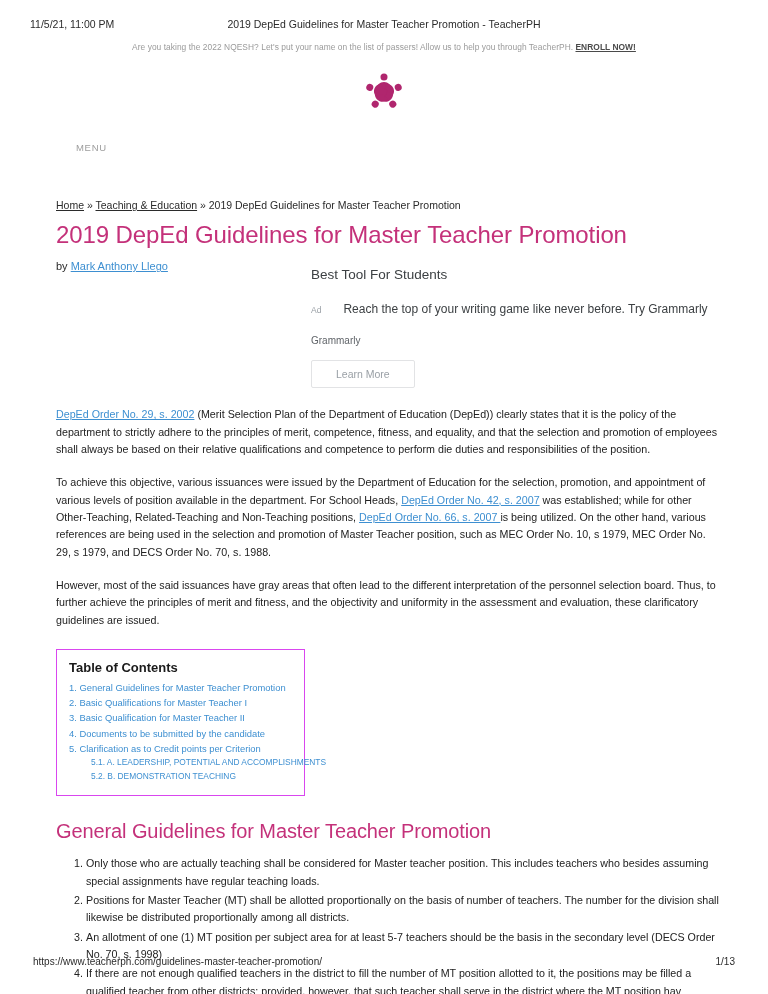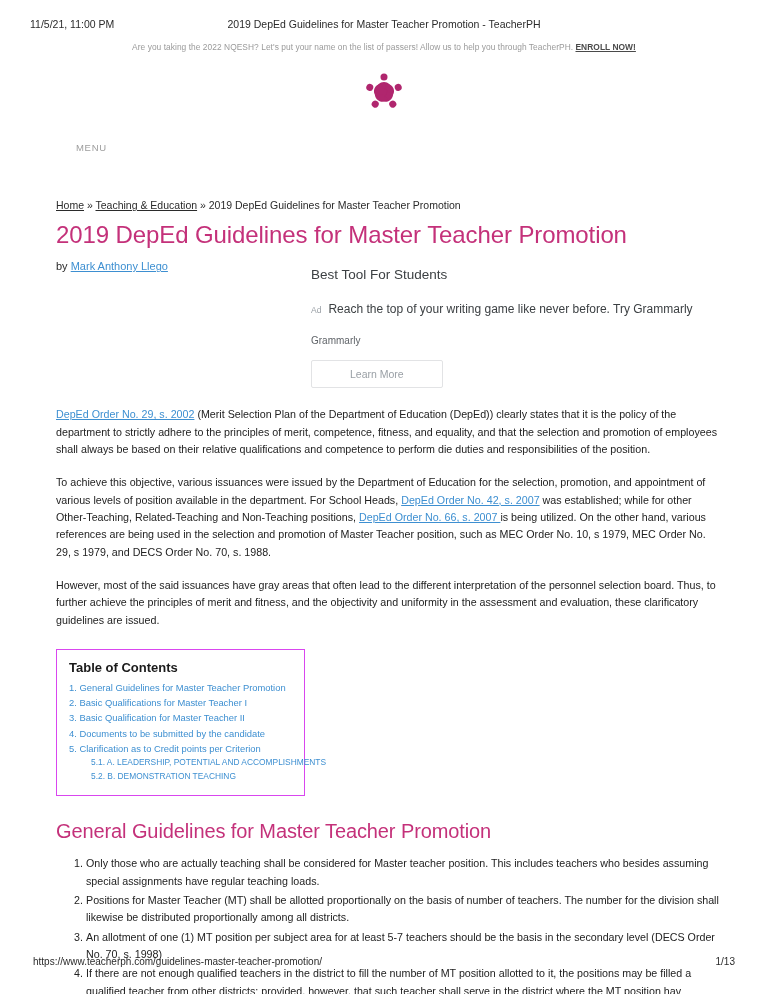--- a/index.html
+++ b/index.html
@@ -105,29 +105,29 @@
 
   
   .ad-block {
     position: absolute;
     left: 255px;
     top: 68px;
     width: 420px;
   }
   .ad-headline { font-size: 13.5px; color: #3c4043; line-height: 1.3; }
   .ad-row { margin-top: 18px; display: flex; align-items: baseline; }
-  .ad-badge { font-size: 8.5px; color: #9aa0a6; margin-right: 7px; }
+  .ad-badge { font-size: 8.5px; color: #9aa0a6; margin-right: 22px; }
   .ad-desc { font-size: 12px; color: #3c4043; line-height: 1.3; }
   .ad-brand { margin-top: 18px; font-size: 10px; color: #5f6368; }
   .ad-cta {
     margin-top: 14px;
     display: inline-block;
     border: 1px solid #e2e3e5;
     border-radius: 2px;
-    padding: 7px 38px;
+    padding: 7px 24px;
     font-size: 10.5px;
     color: #9aa0a6;
     background: #ffffff;
   }
 
   
   .body-copy { margin-top: 134px; }
   .body-copy p {
     font-size: 10.7px;
     line-height: 1.62;

